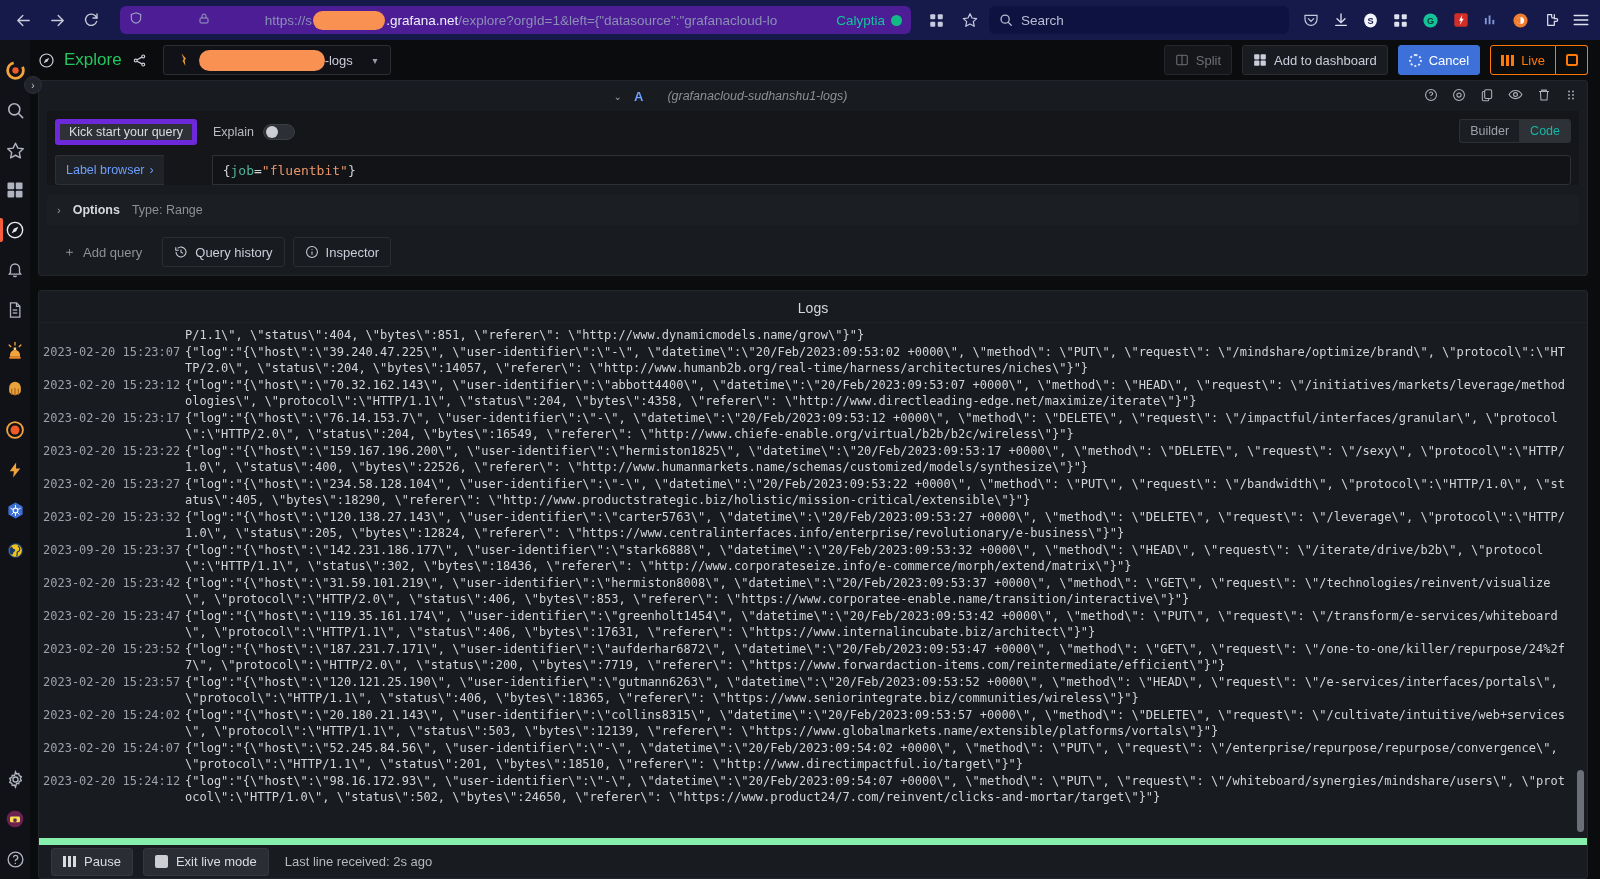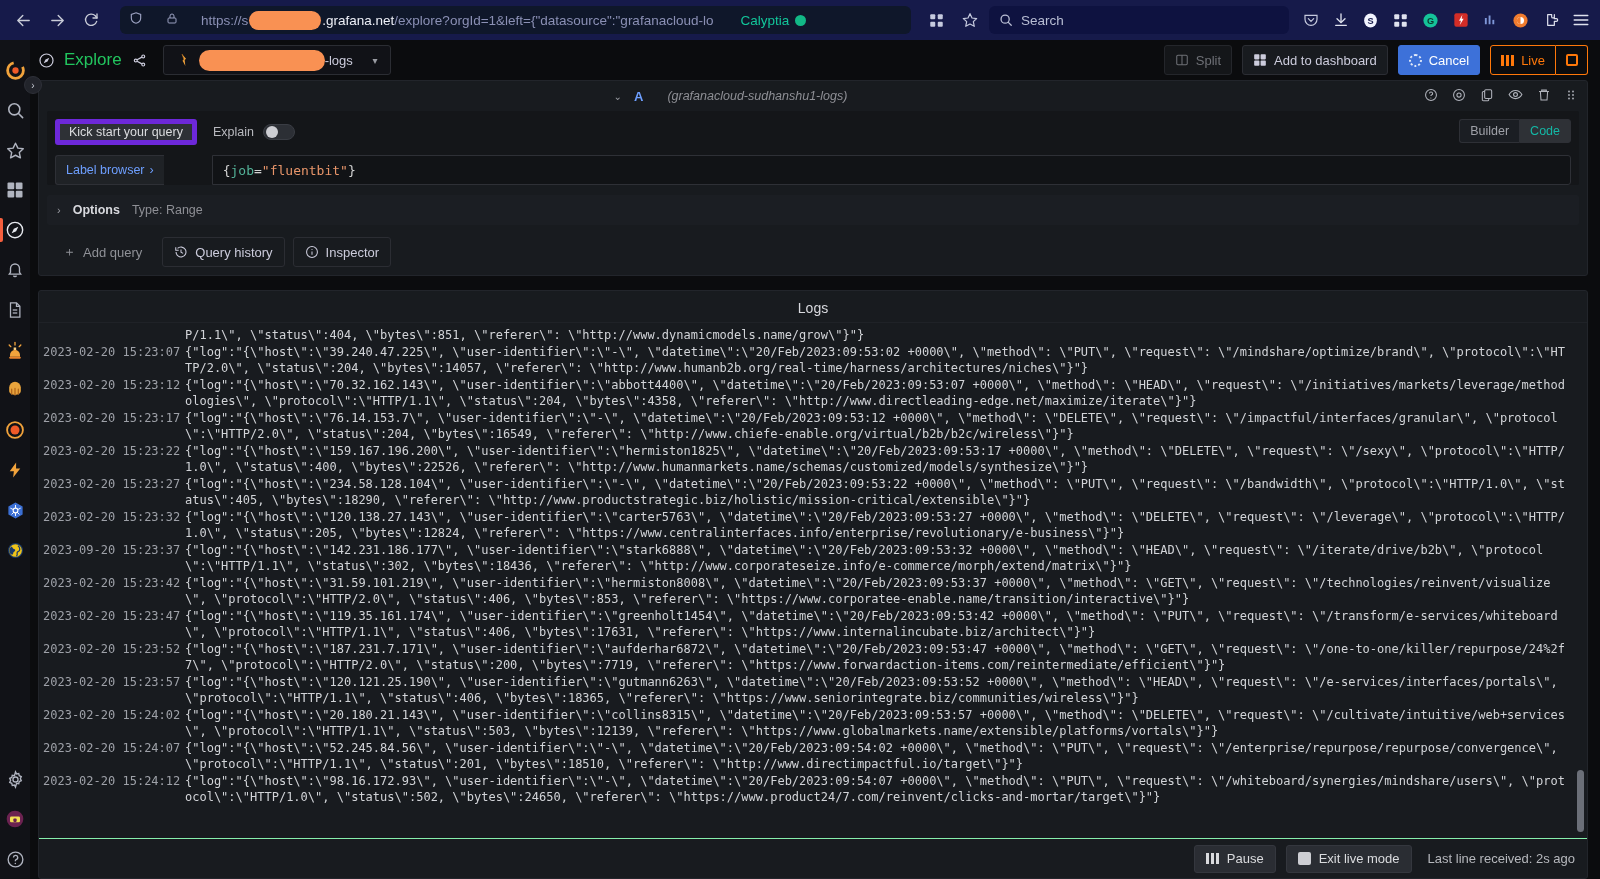--- a/index.html
+++ b/index.html
@@ -18,23 +18,23 @@
     padding: 0 8px; gap: 4px;
   }
   .nav-btn {
     width: 30px; height: 30px; border-radius: 4px;
     display: flex; align-items: center; justify-content: center;
     color: #c9ccd8; flex: none;
   }
   .nav-btn svg { display: block; }
   .urlbar {
     flex: 1 1 auto; height: 28px; margin: 0 6px 0 10px;
-    background: #0f172a; border-radius: 6px;
+    background: #4c1d95; border-radius: 6px;
     display: flex; align-items: center; gap: 23px;
-    padding: 0 9px; min-width: 0;
+    padding: 0 9px; min-width: 0; justify-content: space-between;
   }
   .url-text {
     font-size: 13.5px; color: #c6cade; white-space: nowrap;
     overflow: hidden; display: flex; align-items: center;
   }
   .url-scheme { color: #8b90b5; }
   .url-strong { color: #eef0f8; }
   .redact {
     display: inline-block; background: #f99153;
     border-radius: 11px; height: 19px; width: 72px;
@@ -232,21 +232,21 @@
     padding-right: 10px; white-space: nowrap;
   }
   .log-msg { flex: 1 1 auto; white-space: pre-wrap; word-break: break-all; }
   .log-row.partial .log-msg { color: #d2d4d8; }
   .scrollbar-v {
     position: absolute; right: 3px; bottom: 46px;
     width: 7px; height: 62px; background: #6b6f78; border-radius: 4px;
   }
   .logs-footer {
     height: 40px; flex: none; display: flex; align-items: center;
-    gap: 10px; padding: 0 12px; border-top: 1px solid #86efac; justify-content: flex-end;
+    gap: 10px; padding: 0 12px; border-top: 7px solid #86efac;
   }
   .fbtn {
     height: 28px; border-radius: 3px; background: #2a2d33;
     border: 1px solid #34373e; color: #dadbde; font-size: 13px;
     display: flex; align-items: center; gap: 8px; padding: 0 11px;
   }
   .sq-stop { width: 13px; height: 13px; background: #cdced3; border-radius: 2px; }
   .lastline { color: #b6b8bd; font-size: 13px; margin-left: 6px;}
 </style>
 </head>

